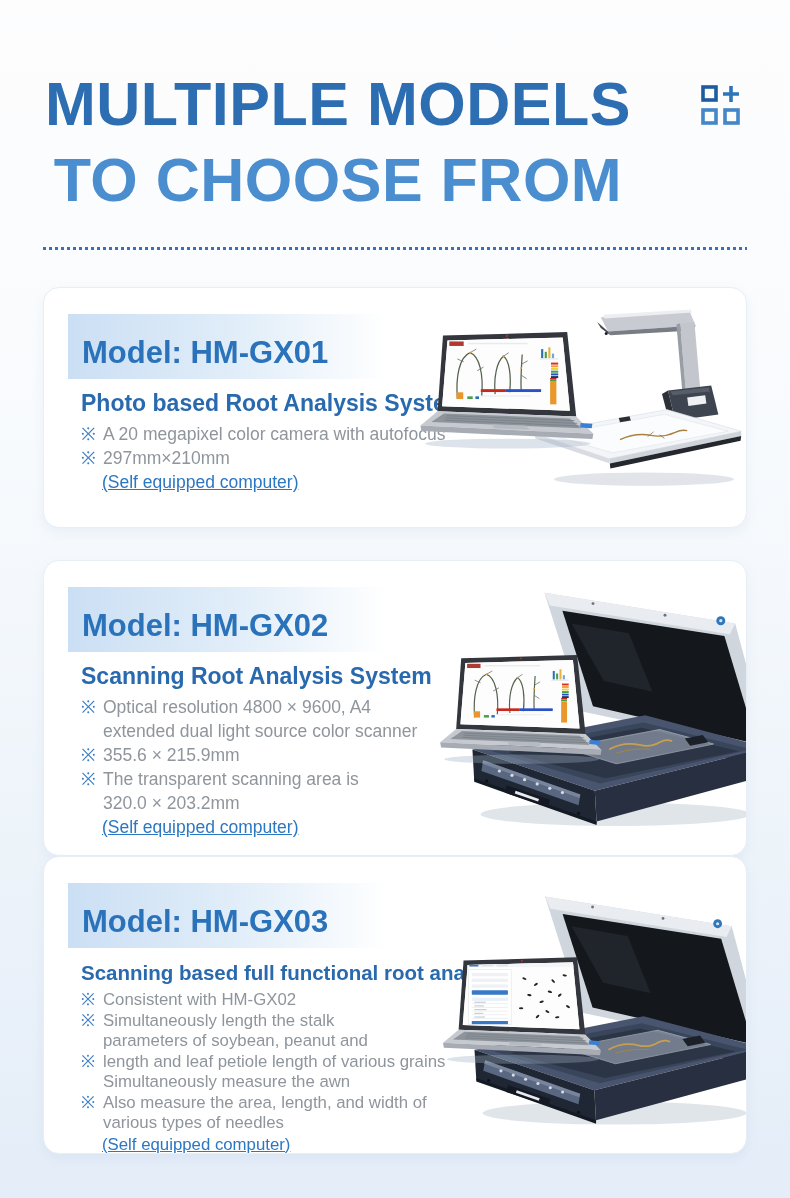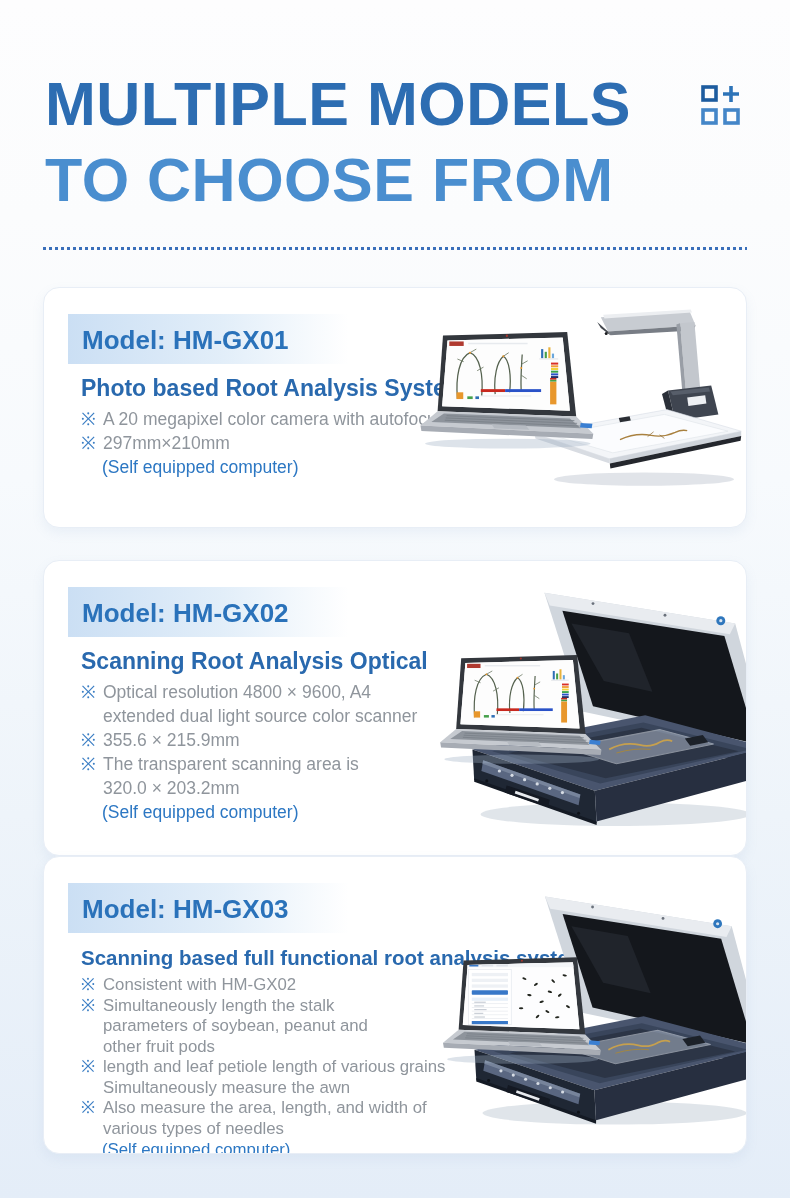--- a/index.html
+++ b/index.html
@@ -3,43 +3,43 @@
 <meta charset="utf-8">
 <style>
   html,body{margin:0;padding:0;background:#ffffff;}
   .page{
     position:relative; width:790px; height:1198px; overflow:hidden;
     font-family:"Liberation Sans", sans-serif;
     background:linear-gradient(180deg,#fdfdfe 0%,#fbfcfd 18%,#f7fafd 40%,#eef4fa 68%,#e4edf8 100%);
   }
   
   .headline{position:absolute;left:45px;top:66px;margin:0;font-weight:bold;
-    font-size:61px;line-height:1.25;letter-spacing:0.5px;}
+    font-size:61px;line-height:1.25;letter-spacing:0.5px;text-align:center;}
   .headline .line1{display:block;color:#2d6db2;}
   .headline .line2{display:block;color:#4a8ecf;}
   .grid-plus{position:absolute;right:46px;top:84px;width:44px;height:44px;}
   .dotted{position:absolute;left:43px;right:43px;top:247px;height:3px;
     background-image:repeating-linear-gradient(90deg,#3a6fba 0 3px,rgba(0,0,0,0) 3px 6px);}
   
   .card{position:absolute;left:43px;width:704px;background:#ffffff;
     border:1px solid #e8eef6;border-radius:16px;box-sizing:border-box;overflow:hidden;
     box-shadow:0 5px 12px rgba(130,158,195,0.10);}
   .c1{top:287px;height:241px;}
   .c2{top:560px;height:296px;}
   .c3{top:856px;height:298px;}
-  .model-chip{display:inline-block;margin:26px 0 0 24px;padding:11px 60px 8px 14px;
-    font-size:26px;font-weight:bold;color:#2a72ba;
+  .model-chip{display:inline-block;margin:26px 0 0 24px;padding:21px 60px 8px 14px;
+    font-size:31px;font-weight:bold;color:#2a72ba;
     background:linear-gradient(90deg,#cbdff4 0%,#e2eef9 55%,rgba(255,255,255,0) 100%);}
   .subtitle{margin:11px 0 5px 37px;font-size:23px;font-weight:bold;color:#2969ae;position:relative;z-index:1;}
   .c3 .subtitle{font-size:20.5px;margin-top:13px;}
   .bullets{list-style:none;margin:2px 0 0 37px;padding:0;position:relative;z-index:1;}
   .bullets li{display:flex;font-size:17.5px;line-height:24px;color:#8f959c;}
   .marker{width:22px;flex:none;color:#3b7ec4;}
   .btext div{white-space:nowrap;}
-  .note{margin:0 0 0 58px;font-size:17.5px;line-height:24px;color:#2c77c3;white-space:nowrap;position:relative;z-index:1;}
+  .note{margin:0 0 0 58px;font-size:17.5px;line-height:24px;color:#2c77c3;white-space:nowrap;position:relative;z-index:1;text-decoration:underline;}
   .c3 .bullets li{font-size:16.8px;line-height:20.5px;}
   .c3 .note{font-size:16.8px;line-height:21px;}
   .product{position:absolute;z-index:2;pointer-events:none;}
   .p1{left:336px;top:16px;width:380px;height:225px;}
   .p2{left:352px;top:14px;width:352px;height:282px;}
   .p3{left:352px;top:22px;width:352px;height:276px;}
   .defs-holder{position:absolute;width:0;height:0;overflow:hidden;}
 </style>
 </head>
 <body>
@@ -244,21 +244,21 @@
       <use href="#doccam" transform="translate(150,0) scale(0.60)"></use>
       <g transform="translate(36,28) scale(0.90)">
         <use href="#lap-base"></use>
           <use href="#screen-root"></use>
       </g>
     </svg>
   </section>
 
   <section class="card c2">
     <h2 class="model-chip">Model: HM-GX02</h2>
-    <h3 class="subtitle">Scanning Root Analysis Optical</h3>
+    <h3 class="subtitle">Scanning Root Analysis System</h3>
     <ul class="bullets">
       <li>
         <span class="marker">※</span>
         <div class="btext">
           <div>Optical resolution 4800 × 9600, A4</div>
           <div>extended dual light source color scanner</div>
         </div>
       </li>
       <li>
         <span class="marker">※</span>
@@ -292,21 +292,20 @@
         <span class="marker">※</span>
         <div class="btext">
             <div>Consistent with HM-GX02</div>
           </div>
       </li>
       <li>
         <span class="marker">※</span>
         <div class="btext">
           <div>Simultaneously length the stalk</div>
           <div>parameters of soybean, peanut and</div>
-          <div>other fruit pods</div>
         </div>
       </li>
       <li>
         <span class="marker">※</span>
         <div class="btext">
           <div>length and leaf petiole length of various grains</div>
           <div>Simultaneously measure the awn</div>
         </div>
       </li>
       <li>

